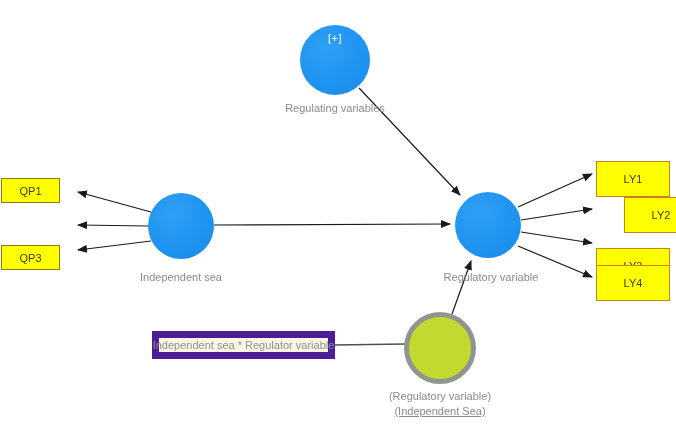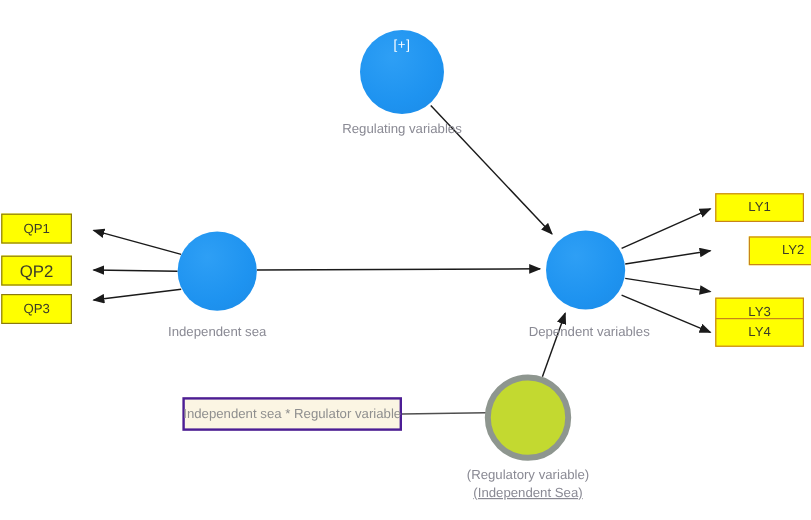--- a/index.html
+++ b/index.html
@@ -59,37 +59,37 @@
 
   .indicator {
     position: absolute;
     background: #ffff00;
     border: 1px solid #c8841a;
     display: flex;
     align-items: center;
     justify-content: center;
     color: #3d3d28;
     font-size: 11px;
-    width: 74px; height: 24px;
+    width: 74px; height: 36px;
   }
   .indicator.qp { border-color: #8a7a10; width: 59px; height: 25px; }
   .qp1 { left: 1px; top: 178px; }
   .qp2 { left: 1px; top: 213px; font-size: 14px; }
   .qp3 { left: 1px; top: 245px; font-size: 11px; }
   .ly1 { left: 596px; top: 161px; }
   .ly2 { left: 596px; top: 197px; margin-left: 28px; }
   .ly3 { left: 596px; top: 248px; text-align: center; }
   .ly4 { left: 596px; top: 265px; }
 
   .interaction-box {
     position: absolute;
     left: 152px; top: 331px;
     width: 183px; height: 28px;
     background: #fbf5e3;
-    border: 2px solid #4c1d95;
+    border: 7px solid #4c1d95;
     display: flex;
     align-items: center;
     justify-content: center;
     color: #8f8f8f;
     font-size: 11px;
     white-space: nowrap;
   }
 </style>
 </head>
 <body>
@@ -109,38 +109,37 @@
     <line x1="359" y1="88" x2="460" y2="195" marker-end="url(#arrow)"></line>
     <line x1="518" y1="207" x2="592" y2="174" marker-end="url(#arrow)"></line>
     <line x1="521" y1="220" x2="592" y2="209" marker-end="url(#arrow)"></line>
     <line x1="521" y1="232" x2="592" y2="243" marker-end="url(#arrow)"></line>
     <line x1="518" y1="246" x2="592" y2="277" marker-end="url(#arrow)"></line>
     <line x1="452" y1="314" x2="471" y2="261" marker-end="url(#arrow)"></line>
     <line class="plain" x1="335" y1="345" x2="405" y2="344"></line>
   </svg>
 
   <div class="indicator qp qp1">QP1</div>
-  <div class="indicator qp qp2">QP2</div>
   <div class="indicator qp qp3">QP3</div>
 
   <div class="indicator ly1">LY1</div>
   <div class="indicator ly2">LY2</div>
   <div class="indicator ly3">LY3</div>
   <div class="indicator ly4">LY4</div>
 
   <div class="construct regulating">
     <span class="badge">[+]</span>
   </div>
   <div class="node-label" style="left:335px; top:102px;text-align:center;">Regulating variables</div>
 
   <div class="construct independent"></div>
   <div class="node-label" style="left:181px; top:271px;">Independent sea</div>
 
   <div class="construct dependent"></div>
-  <div class="node-label" style="left:491px; top:271px;">Dependent variables</div>
+  <div class="node-label" style="left:491px; top:271px;">Regulatory variable</div>
 
   <div class="moderator-circle"></div>
   <div class="node-label" style="left:440px; top:390px;">(Regulatory variable)</div>
   <div class="node-label" style="left:440px; top:405px;text-decoration:underline;">(Independent Sea)</div>
 
   <div class="interaction-box">Independent sea * Regulator variable</div>
 
 </div>
 
 </body></html>

